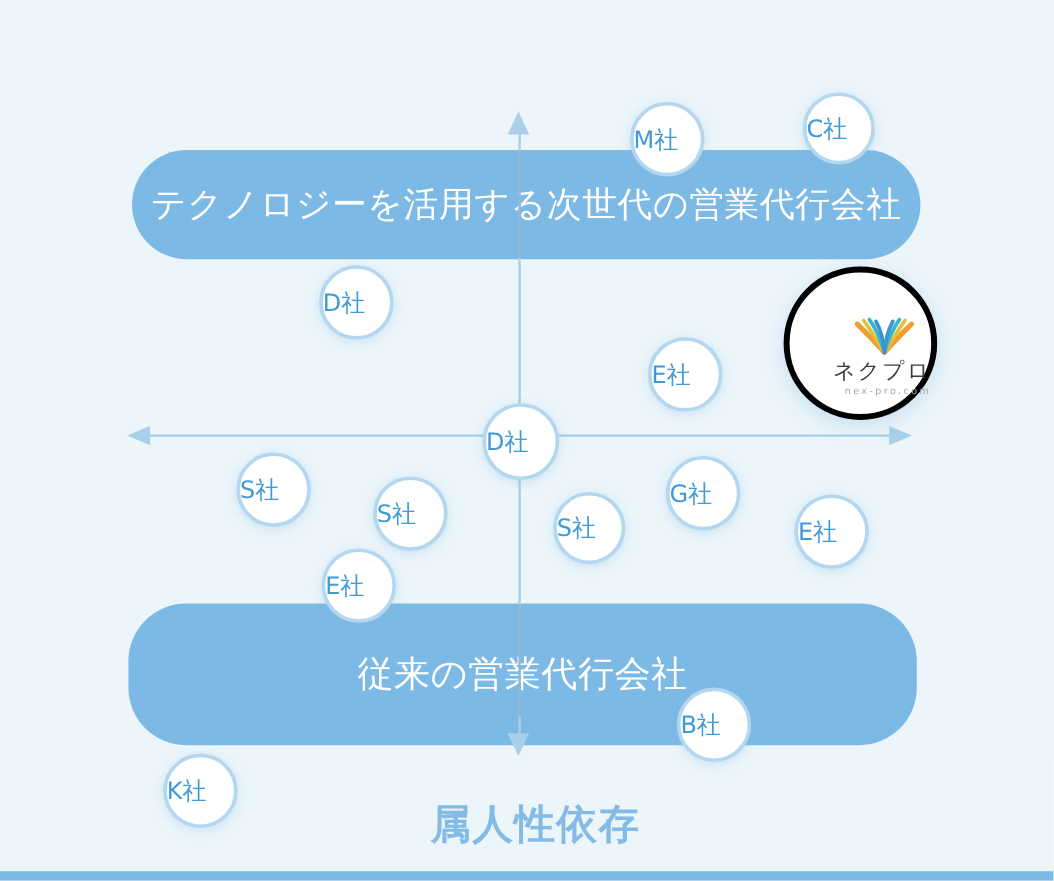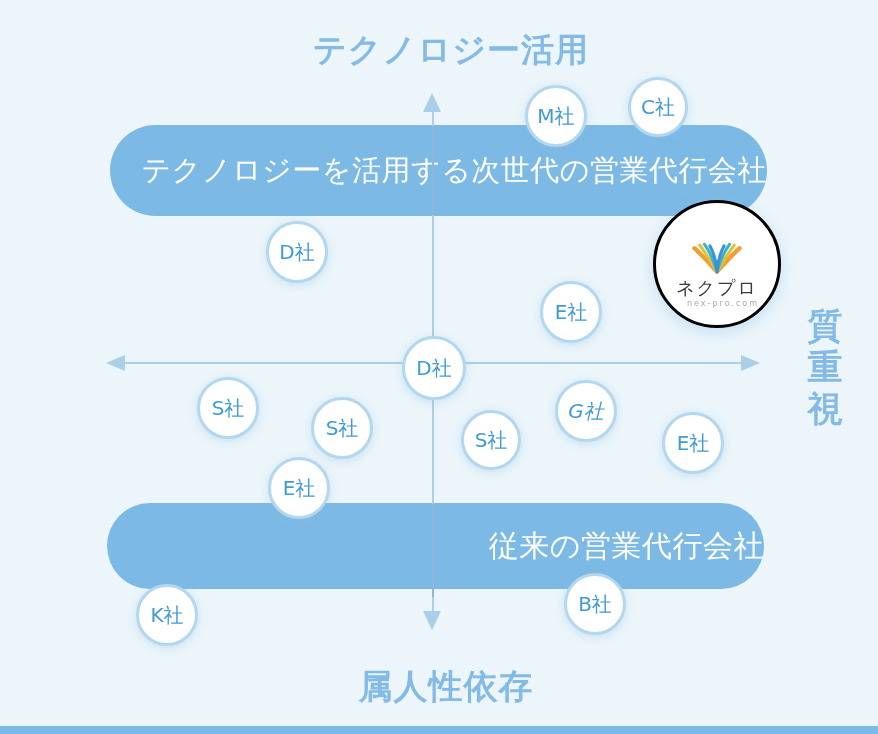--- a/index.html
+++ b/index.html
@@ -5,25 +5,25 @@
   html,body { margin:0; padding:0; }
   .stage {
     position:relative; width:878px; height:734px; overflow:hidden;
     background:var(--bg,#ebf5fa);
     font-family:"DejaVu Sans","Liberation Sans",sans-serif;
   }
 
   
   .band {
     position:absolute; background:var(--accent,#7cb9e5); border-radius:48px;
-    display:flex; align-items:center; justify-content:flex-end;
+    display:flex; align-items:center; justify-content:center;
     color:#ffffff; letter-spacing:0.5px; white-space:nowrap;
   }
   .band-top    { left:110px; top:125px; width:657px; height:91px; font-size:29px; }
-  .band-bottom { left:107px; top:503px; width:657px; height:86px; font-size:30px; }
+  .band-bottom { left:107px; top:503px; width:657px; height:118px; font-size:30px; }
 
   
   .axis-line { position:absolute; background:var(--axis,#a9cfe9); }
   .v-line { left:431.5px; top:108px; width:2.5px; height:508px; }
   .h-line { left:120px; top:361.5px; width:627px; height:2.5px; }
   .line-shade { position:absolute; left:431.5px; width:2.5px; background:rgba(36,88,148,.20); }
   .shade-topband { top:126px; height:89px; }
   .shade-bottomband { top:504px; height:93px; }
 
   .arrow { position:absolute; width:0; height:0; }
@@ -40,30 +40,30 @@
     top:368px; transform:translateY(-50%);
     font-size:35px; width:38px; line-height:1.18; text-align:center; word-break:break-all;
   }
   .label-left  { left:26px; }
   .label-right { left:806px; }
 
   
   .bubble {
     position:absolute; box-sizing:border-box;
     background:#ffffff; border:3px solid var(--bubble-border,#b3d7ef); border-radius:50%;
-    display:flex; align-items:center; justify-content:center;
+    display:flex; align-items:center; 
     color:var(--bubble-text,#3f9ad7); font-size:20px;
     box-shadow:0 2px 8px rgba(140,190,230,.35);
   }
 
   
   .logo-circle {
-    position:absolute; left:653px; top:200px; width:128px; height:128px; box-sizing:border-box;
-    background:#ffffff; border:3px solid #000000; border-radius:50%;
-    display:flex; flex-direction:column; align-items:center; justify-content:center;
+    position:absolute; left:653px; top:222px; width:128px; height:128px; box-sizing:border-box;
+    background:#ffffff; border:5px solid #000000; border-radius:50%;
+    display:flex; flex-direction:column; align-items:flex-end; justify-content:center;
     box-shadow:0 4px 14px rgba(140,190,230,.4);
   }
   .logo-brand  { font-size:18px; color:#3b3b3b; letter-spacing:2px; line-height:1.1; }
   .logo-domain { font-size:8px;  color:#a9a9a9; letter-spacing:2px; margin-top:2px;padding-left:12px; }
 
   
   .bottom-bar { position:absolute; left:0; top:726px; width:878px; height:8px; background:var(--accent,#7cb9e5); }
 </style>
 </head>
 <body>
@@ -83,71 +83,69 @@
   <div class="line-shade shade-bottomband"></div>
   <div class="arrow arrow-up"></div>
   <div class="arrow arrow-down"></div>
   <div class="arrow arrow-left"></div>
   <div class="arrow arrow-right"></div>
 
   <div>
       <div class="bubble" style="left: 525px; top: 85px; height: 62px; width: 62px;">
         <span>M社</span>
       </div>
-      <div class="bubble" style="left: 628px; top: 77px; height: 60px; width: 60px;">
+      <div class="bubble" style="left: 669px; top: 77px; height: 60px; width: 60px;">
         <span>C社</span>
       </div>
       <div class="bubble" style="left: 266px; top: 221px; height: 62px; width: 62px;">
         <span>D社</span>
       </div>
       <div class="bubble" style="left: 540px; top: 281px; height: 62px; width: 62px;">
         <span>E社</span>
       </div>
       <div class="bubble" style="left: 402px; top: 336px; height: 64px; width: 64px;">
         <span>D社</span>
       </div>
       <div class="bubble" style="left: 197px; top: 377px; height: 62px; width: 62px;">
         <span>S社</span>
       </div>
       <div class="bubble" style="left: 311px; top: 397px; height: 62px; width: 62px;">
         <span>S社</span>
       </div>
       <div class="bubble" style="left: 461px; top: 410px; height: 60px; width: 60px;">
         <span>S社</span>
       </div>
-      <div class="bubble" style="left: 555px; top: 380px; height: 62px; width: 62px; font-style: italic;">
+      <div class="bubble" style="left: 555px; top: 380px; height: 62px; width: 62px;">
         <span>G社</span>
       </div>
       <div class="bubble" style="left: 662px; top: 412px; height: 62px; width: 62px;">
         <span>E社</span>
       </div>
       <div class="bubble" style="left: 268px; top: 457px; height: 62px; width: 62px;">
         <span>E社</span>
       </div>
       <div class="bubble" style="left: 564px; top: 573px; height: 62px; width: 62px;">
         <span>B社</span>
       </div>
-      <div class="bubble" style="left: 136px; top: 584px; height: 62px; width: 62px;">
+      <div class="bubble" style="left: 136px; top: 628px; height: 62px; width: 62px;">
         <span>K社</span>
       </div>
     </div>
 
   <div class="logo-circle">
     <svg width="78" height="58" viewBox="0 0 100 74" fill="none" stroke-linecap="round">
       <path d="M50,66 C39,54 30,44 21,36" stroke="#f29d33" stroke-width="5.5"></path>
       <path d="M50,66 C42,53 36,43 28,32" stroke="#dfc13a" stroke-width="4"></path>
       <path d="M50,66 C46,52 42,42 34,31" stroke="#38b6c8" stroke-width="4"></path>
       <path d="M50,66 C49,52 47,44 41,33" stroke="#3a93d8" stroke-width="4"></path>
       <path d="M50,66 C61,54 70,44 79,36" stroke="#f29d33" stroke-width="5.5"></path>
       <path d="M50,66 C58,53 64,43 72,32" stroke="#dfc13a" stroke-width="4"></path>
       <path d="M50,66 C54,52 58,42 66,31" stroke="#38b6c8" stroke-width="4"></path>
       <path d="M50,66 C51,52 53,44 59,33" stroke="#3a93d8" stroke-width="4"></path>
     </svg>
     <div class="logo-brand">ネクプロ</div>
     <div class="logo-domain">nex-pro.com</div>
   </div>
 
-  <div class="axis-label label-top">テクノロジー活用</div>
   <div class="axis-label label-bottom">属人性依存</div>
-  <div class="axis-label label-right">質重視</div>
 
   <div class="bottom-bar"></div>
 </div>
 
 </body></html>

